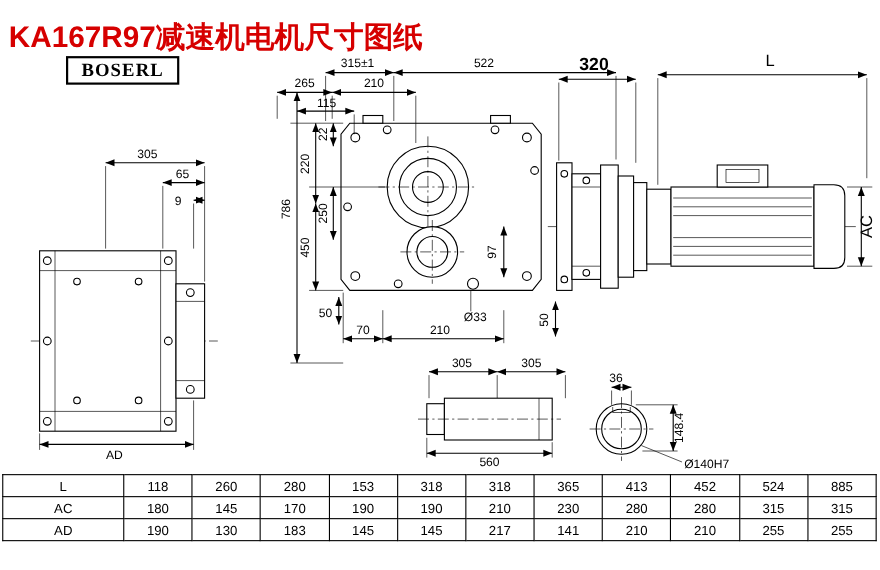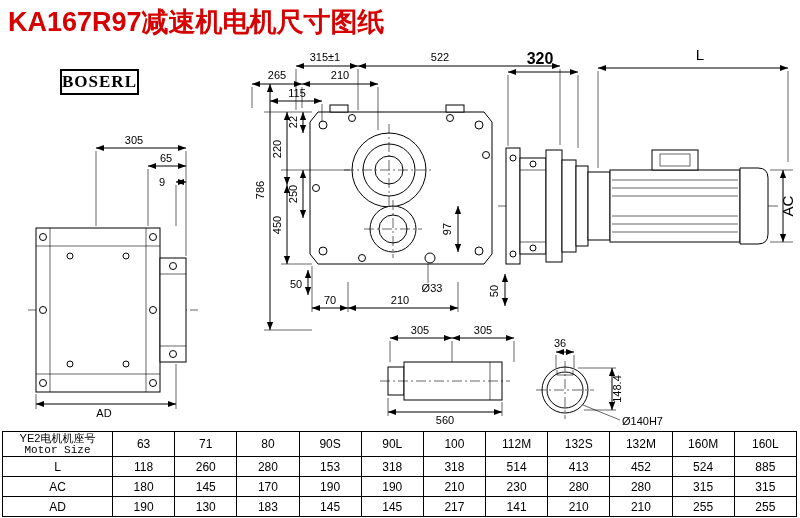--- a/index.html
+++ b/index.html
@@ -2,26 +2,26 @@
 <html><head>
 <meta charset="utf-8">
 <style>
   * { margin:0; padding:0; box-sizing:border-box; }
   html,body { background:#fff; }
   body {
     width:800px; height:518px; position:relative; overflow:hidden;
     font-family:"Liberation Sans", sans-serif;
   }
   .title {
-    position:absolute; top:4px; left:8px;
+    position:absolute; top:16px; left:8px;
     font-size:27px; font-weight:bold; color:#d60000; white-space:nowrap;
   }
   .brand {
-    position:absolute; top:69px; left:60px;
-    border:2px solid #000; padding:1px 0;
+    position:absolute; top:51px; left:60px;
+    border:2px solid #000; padding:1px 12px;
     font-family:"Liberation Serif", serif; font-weight:bold; font-size:17px;
     letter-spacing:1px; background:#fff;
   }
   svg.drawing { position:absolute; top:0; left:0; }
   .drawing g rect, .drawing g circle, .drawing g line,
   .drawing g path, .drawing g polyline {
     stroke:#000; stroke-width:1; fill:none;
   }
   .drawing g .fillw { fill:#fff; }
   .drawing g .thin { stroke-width:0.6; }
@@ -270,46 +270,29 @@
       <col>
       <col>
       <col>
       <col>
       <col>
       <col>
       <col>
       <col>
   </colgroup>
   <tbody data-name="motor-table-body">
-      <tr data-name="table-header-row">
-        <td data-name="motor-size-header-cell" class="hd">
-          <div data-name="motor-size-header-cn">YE2电机机座号</div>
-          <div data-name="motor-size-header-en">Motor Size</div>
-        </td>
-        <td data-name="motor-size-cell">63</td>
-        <td data-name="motor-size-cell">71</td>
-        <td data-name="motor-size-cell">80</td>
-        <td data-name="motor-size-cell">90S</td>
-        <td data-name="motor-size-cell">90L</td>
-        <td data-name="motor-size-cell">100</td>
-        <td data-name="motor-size-cell">112M</td>
-        <td data-name="motor-size-cell">132S</td>
-        <td data-name="motor-size-cell">132M</td>
-        <td data-name="motor-size-cell">160M</td>
-        <td data-name="motor-size-cell">160L</td>
-      </tr>
       <tr data-name="table-row">
         <td data-name="row-label-cell">L</td>
         <td data-name="value-cell">118</td>
         <td data-name="value-cell">260</td>
         <td data-name="value-cell">280</td>
         <td data-name="value-cell">153</td>
         <td data-name="value-cell">318</td>
         <td data-name="value-cell">318</td>
-        <td data-name="value-cell">514</td>
+        <td data-name="value-cell">365</td>
         <td data-name="value-cell">413</td>
         <td data-name="value-cell">452</td>
         <td data-name="value-cell">524</td>
         <td data-name="value-cell">885</td>
       </tr>
       <tr data-name="table-row">
         <td data-name="row-label-cell">AC</td>
         <td data-name="value-cell">180</td>
         <td data-name="value-cell">145</td>
         <td data-name="value-cell">170</td>

